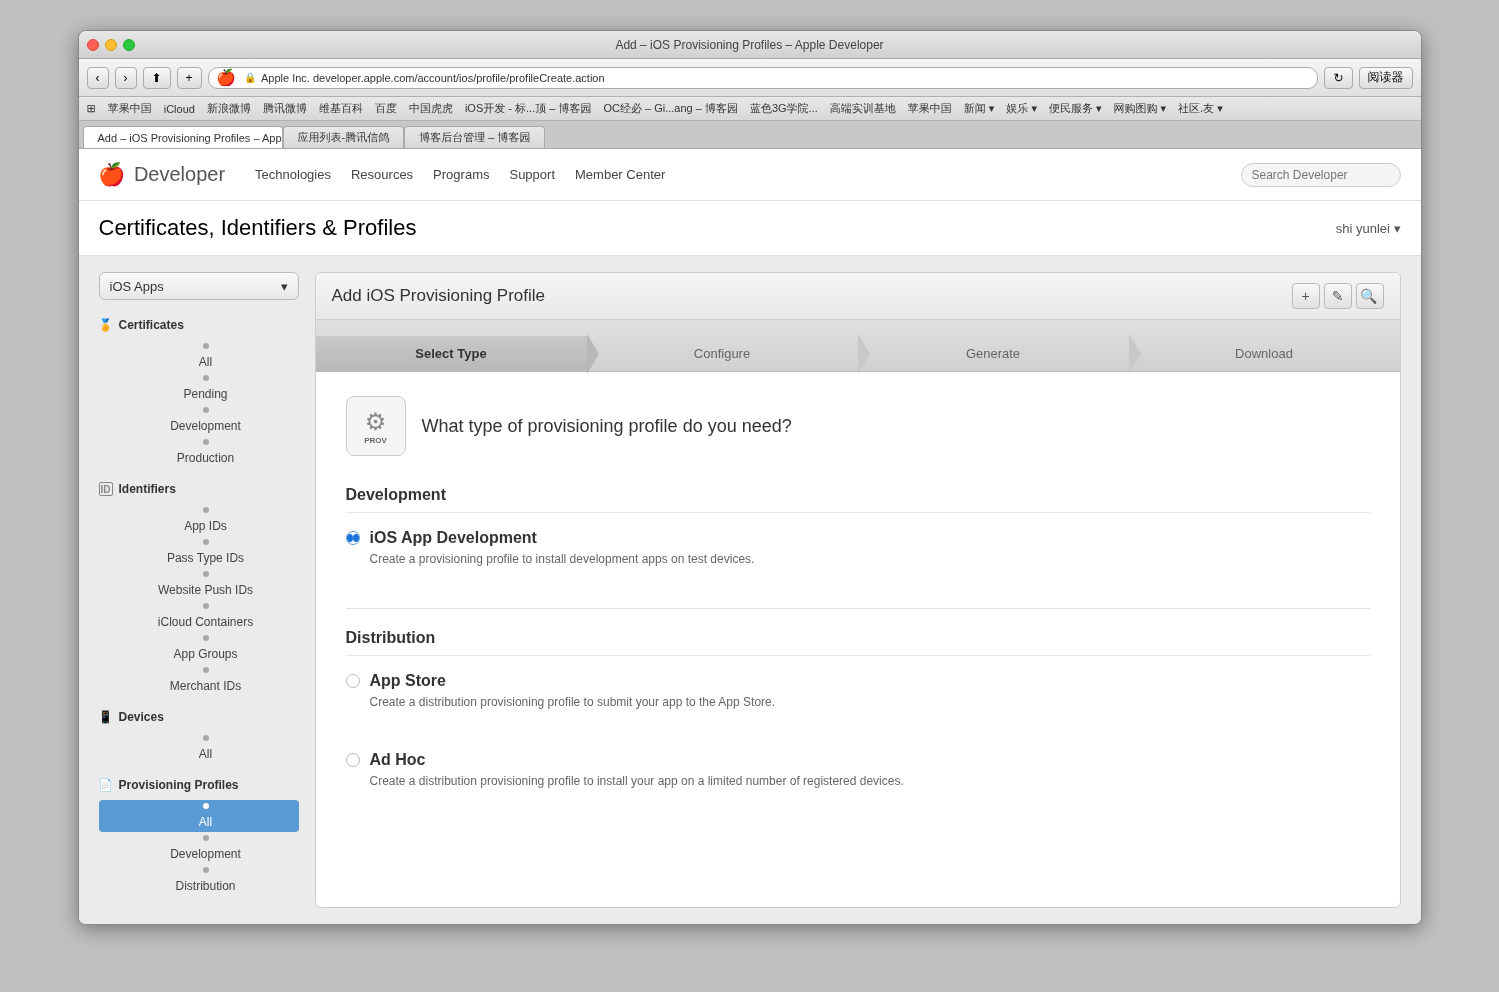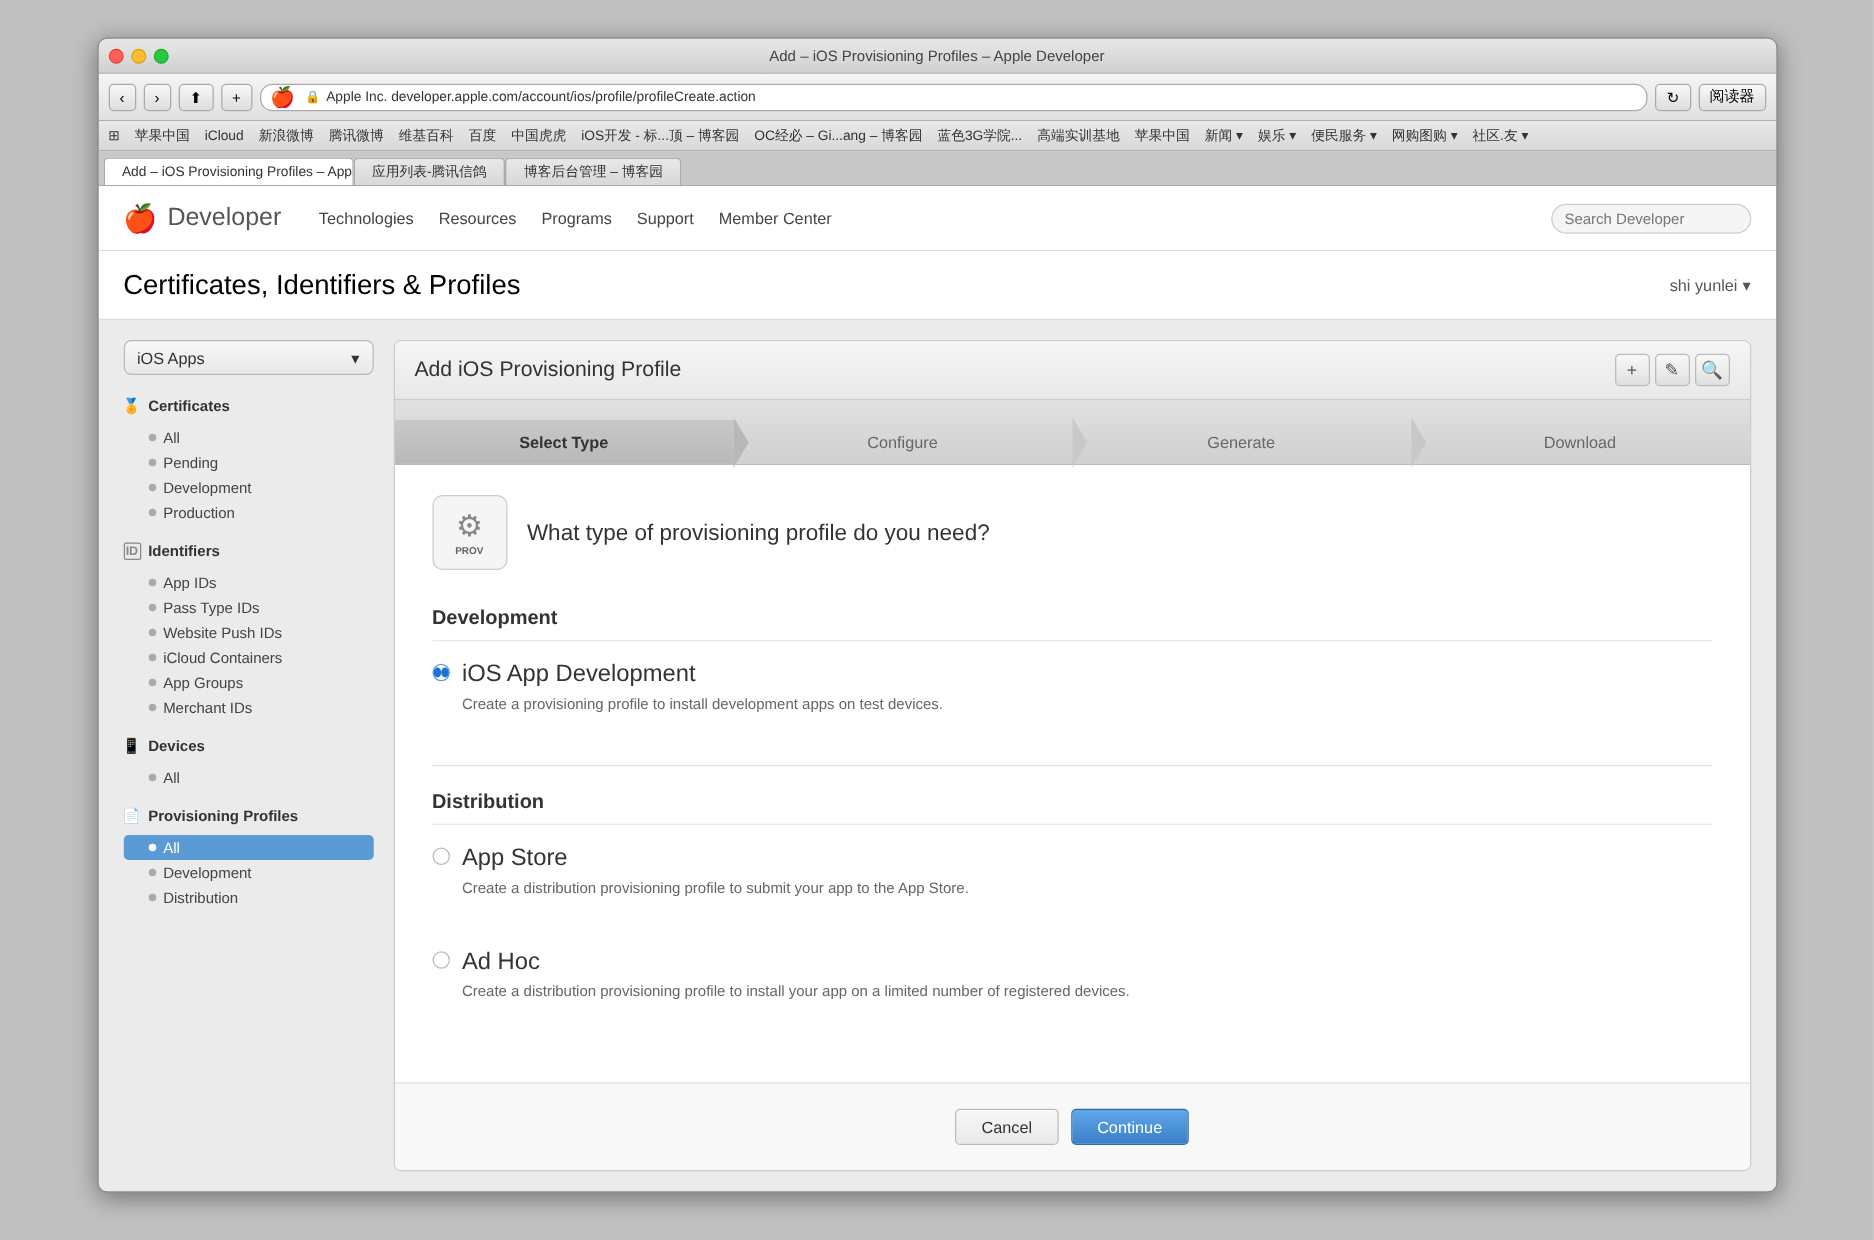--- a/index.html
+++ b/index.html
@@ -257,20 +257,21 @@
     }
     .sidebar-item {
       display: flex;
       align-items: center;
       gap: 6px;
       padding: 3px 6px 3px 20px;
       font-size: 12px;
       color: #444;
       cursor: pointer;
       border-radius: 4px;
+      flex-direction: column;
     }
     .sidebar-item.active {
       background: #5b9bd5;
       color: white;
       border-radius: 4px;
     }
     .sidebar-bullet {
       width: 6px;
       height: 6px;
       border-radius: 50%;
@@ -431,22 +432,22 @@
     }
     .option-radio.selected::after {
       content: '';
       width: 8px;
       height: 8px;
       border-radius: 50%;
       background: #1a73d8;
     }
     .option-info { flex: 1; }
     .option-title {
-      font-size: 19px;
-      font-weight: 400;
+      font-size: 16px;
+      font-weight: 700;
       color: #333;
       margin-bottom: 3px;
     }
     .option-desc {
       font-size: 12px;
       color: #666;
       line-height: 1.5;
     }
 
     .divider {
@@ -725,24 +726,20 @@
           <div class="option-row">
             <div class="option-radio"></div>
             <div class="option-info">
               <div class="option-title">Ad Hoc</div>
               <div class="option-desc">Create a distribution provisioning profile to install your app on a limited number of registered devices.</div>
             </div>
           </div>
 
         </div>
 
-        <div class="content-footer">
-          <button class="btn-cancel">Cancel</button>
-          <button class="btn-continue">Continue</button>
-        </div>
 
       </div>
 
     </div>
 
   </div>
 
 </div>
 
 </body></html>

